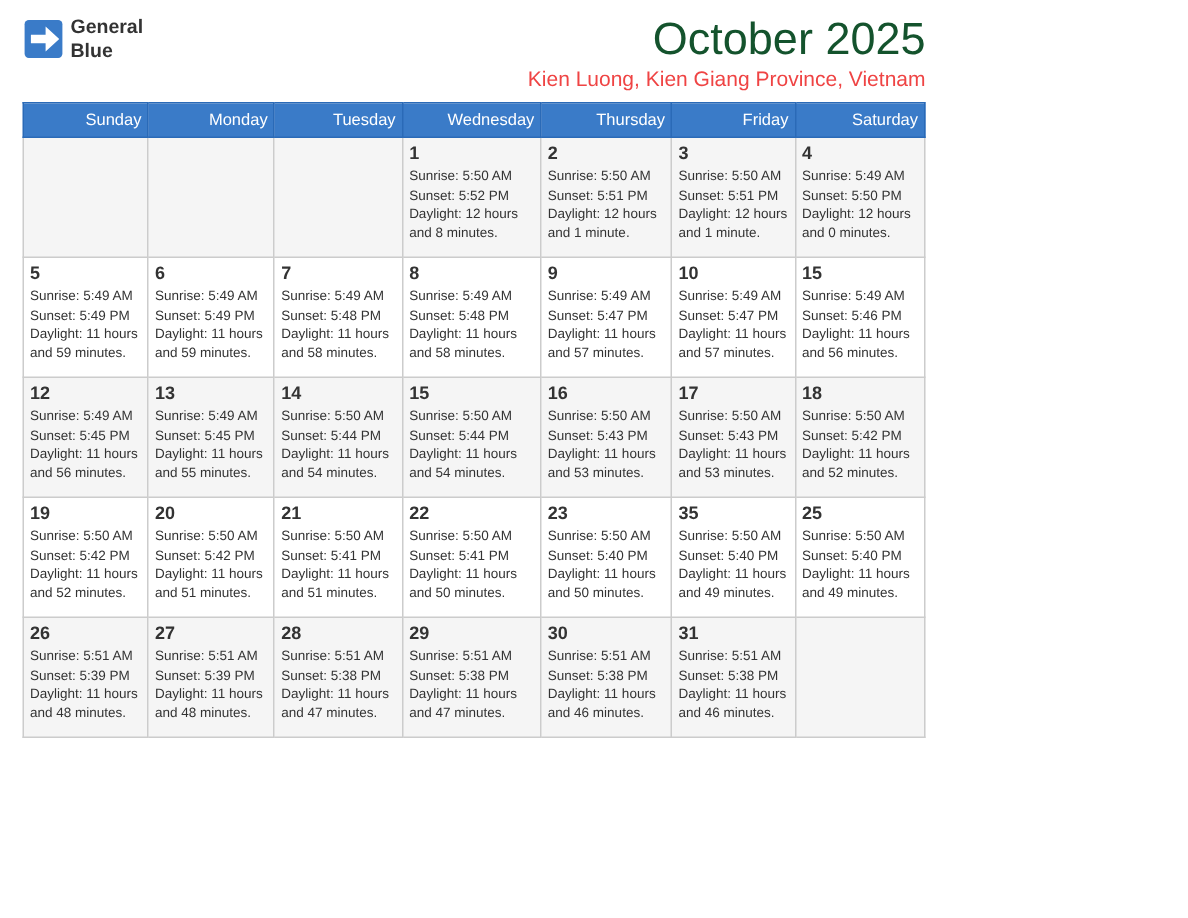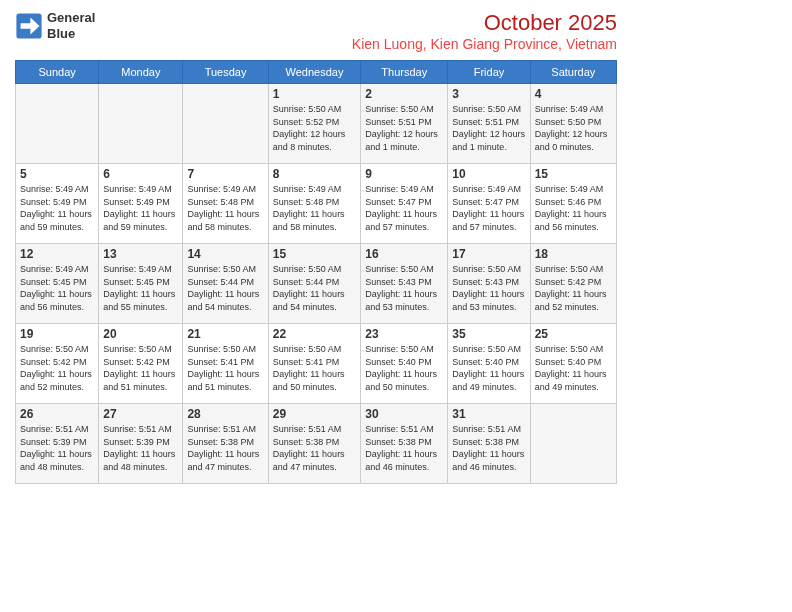--- a/index.html
+++ b/index.html
@@ -32,38 +32,38 @@
       line-height: 1.2;
     }
     .logo-icon {
       width: 28px;
       height: 28px;
     }
     .title-section {
       text-align: right;
     }
     .month-title {
-      font-size: 22px;
+      font-size: 30px;
       font-weight: normal;
-      color: #b91c1c;
+      color: #14532d;
     }
     .location-title {
       font-size: 14px;
       color: #ef4444;
     }
     .calendar-table {
       width: 100%;
       border-collapse: collapse;
       font-size: 10px;
     }
     .calendar-table th {
       background-color: #3a7bc8;
       color: white;
       padding: 5px 4px;
-      text-align: center;
+      text-align: right;
       font-size: 11px;
       font-weight: normal;
       border: 1px solid #2a6ab7;
     }
     .calendar-table td {
       border: 1px solid #ccc;
       padding: 3px 4px;
       vertical-align: top;
       width: 113px;
       height: 80px;

